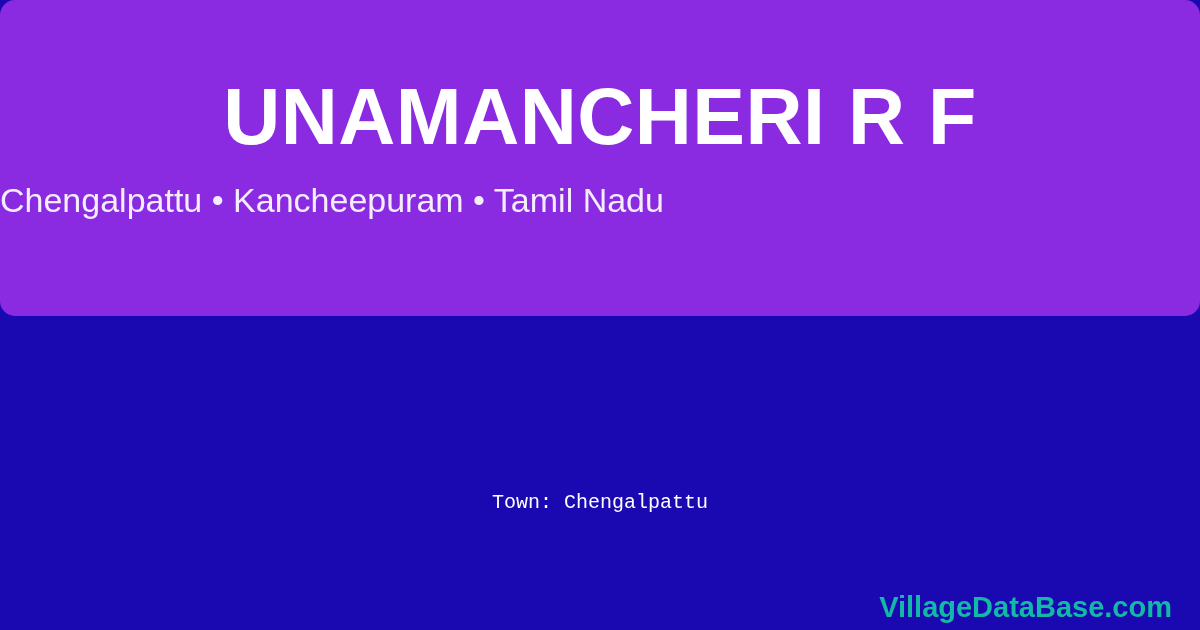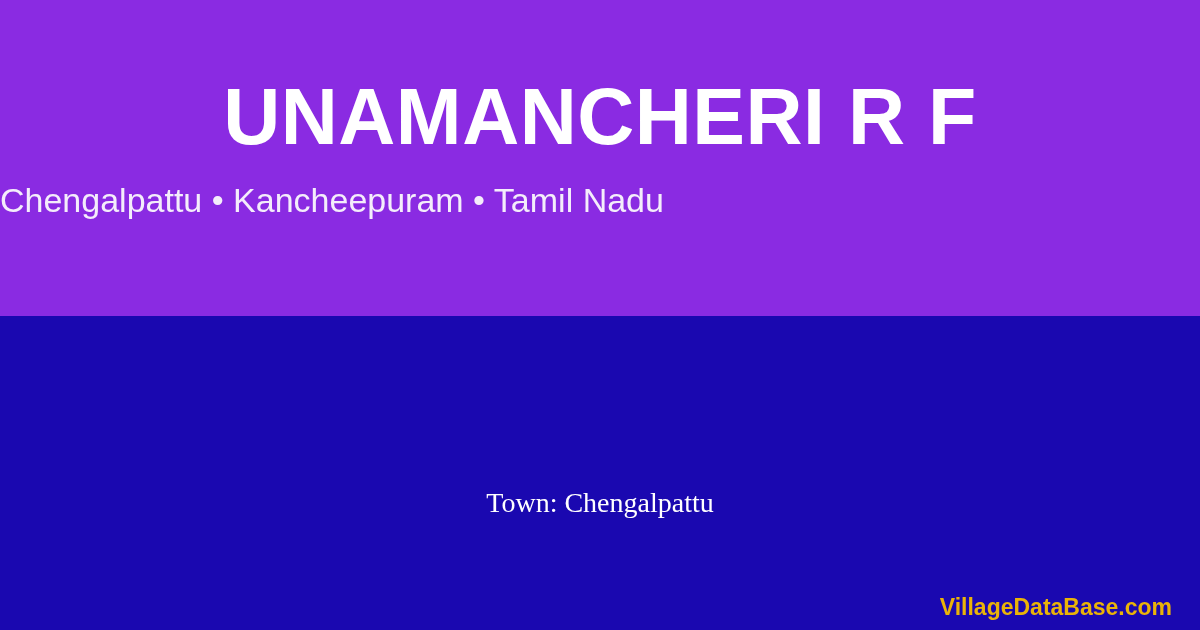--- a/index.html
+++ b/index.html
@@ -21,20 +21,21 @@
     display: flex;
     flex-direction: column;
   }
   
   #hero {
     position: relative;
     width: 1200px;
     height: 316px;
     background: #8A2BE2;
     box-sizing: border-box;
+    border-radius: 15px;
   }
   #hero-title {
     position: absolute;
     left: 0;
     right: 0;
     top: 77px;
     text-align: center;
     color: #FFFFFF;
     font-family: "Liberation Sans", sans-serif;
     font-weight: bold;
@@ -64,34 +65,34 @@
     background: #1A08B0;
     box-sizing: border-box;
   }
   #detail-line {
     position: absolute;
     left: 0;
     right: 0;
     top: 172px;
     text-align: center;
     color: #FFFFFF;
-    font-family: Liberation Serif, serif;
+    font-family: Liberation Mono, monospace;
     font-weight: normal;
-    font-size: 28px;
+    font-size: 20px;
     line-height: 30px;
     white-space: nowrap;
   }
   #watermark {
     position: absolute;
     right: 28px;
     bottom: 9px;
-    color: #eab308;
+    color: #14b8a6;
     font-family: "Liberation Sans", sans-serif;
     font-weight: bold;
-    font-size: 23px;
+    font-size: 29px;
     line-height: 28px;
     white-space: nowrap;
   }
 </style>
 </head>
 <body>
 
 <div id="card">
 
   <div id="hero">

